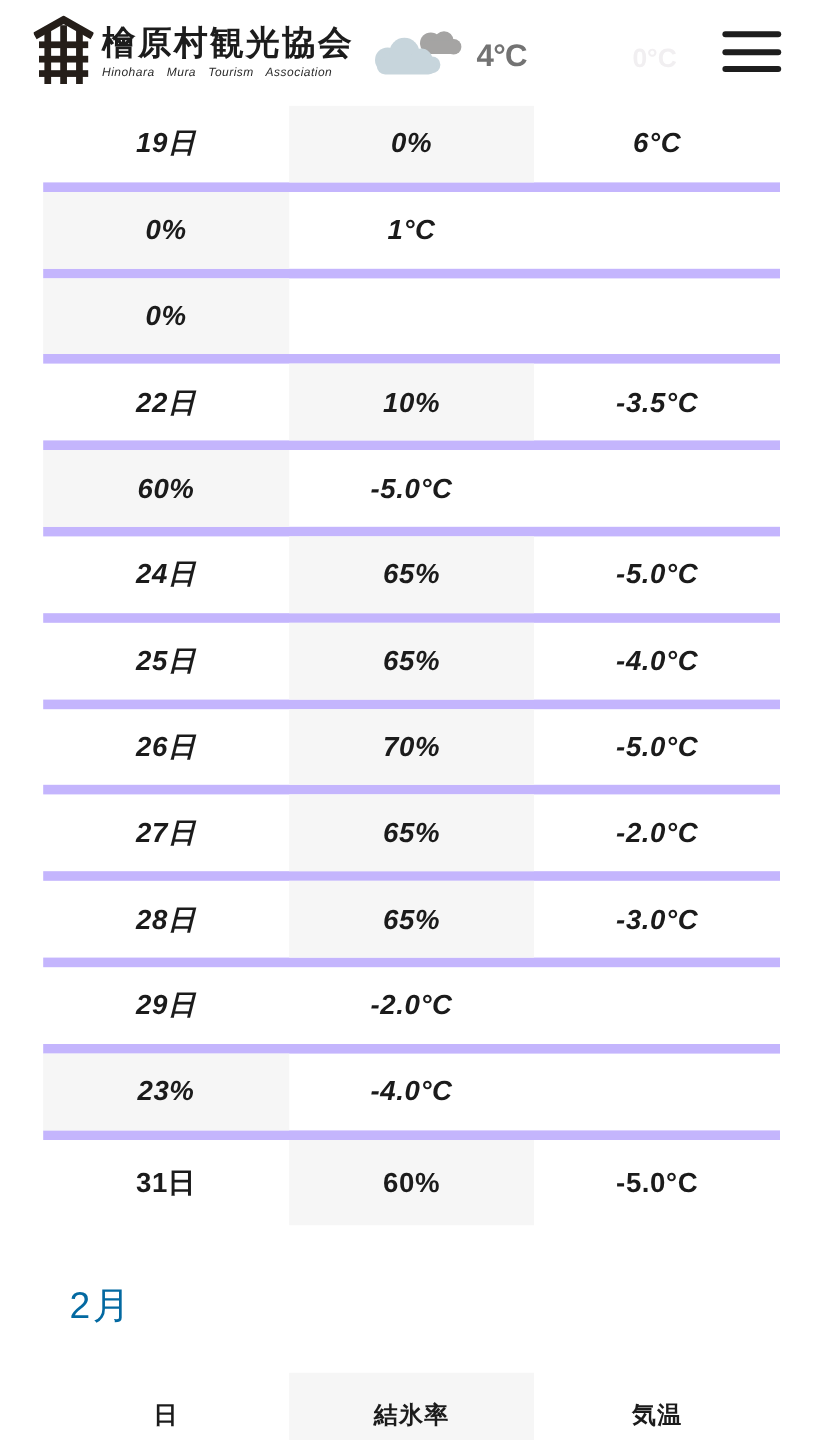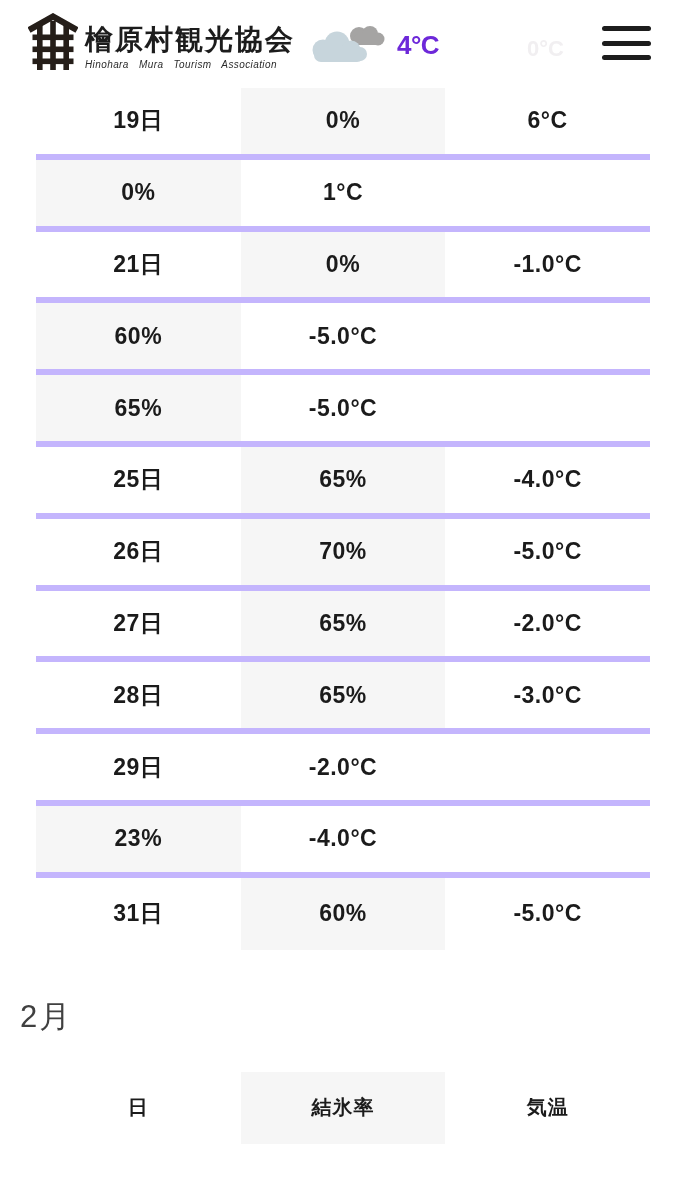--- a/index.html
+++ b/index.html
@@ -1,49 +1,49 @@
 <!DOCTYPE html>
 <html><head>
 <meta charset="utf-8">
 <style>
   * { margin:0; padding:0; box-sizing:border-box; }
   html,body { width:685px; height:1200px; overflow:hidden; background:#ffffff;
     font-family:"Liberation Sans","DejaVu Sans",sans-serif; color:#1a1a1a; }
 
   
   .site-header { position:relative; width:685px; height:88px; background:#fff; }
-  .logo-group { position:absolute; left:28px; top:13px; display:flex; align-items:center; }
+  .logo-group { position:absolute; left:28px; top:13px; display:flex; align-items:flex-start; }
   .logo-mark { width:50px; height:57px; }
   .logo-text { margin-left:7px; padding-top:8px; }
   .site-title { font-size:28px; font-weight:bold; letter-spacing:2px; color:#1c1c1c;
     line-height:1.1; white-space:nowrap; }
   .site-subtitle { font-size:10px; font-style:italic; letter-spacing:0.4px; word-spacing:7px;
     color:#2b2b2b; margin-top:3px; white-space:nowrap; }
   .weather-group { position:absolute; left:306px; top:20px; display:flex; align-items:center; }
   .cloud-svg { width:84px; height:47px; }
   .weather-temp { font-size:26px; font-weight:bold; letter-spacing:-0.5px; margin-left:7px;
-    color:#6d28d9; }
+    color:#737373; }
   .faint-temp { position:absolute; left:527px; top:36px; font-size:22px; font-weight:bold;
     color:#f1eff1; }
   .hamburger { position:absolute; left:602px; top:26px; width:49px; height:34px; cursor:pointer; }
   .hamburger .bar { width:49px; height:5px; background:#1d1d1d; border-radius:3px;
     position:absolute; left:0; }
   .bar1 { top:0; } .bar2 { top:14.5px; } .bar3 { top:29px; }
 
   
   .jan-table { margin-left:36px; width:614px; }
   .t-row { display:flex; height:71.8px; align-items:center; }
-  .t-row:not(:last-child) { border-bottom:6px solid #c4b5fd; }
+  .t-row:not(:last-child) { border-bottom:8px solid #c4b5fd;font-style:italic; }
   .t-cell { width:33.333%; height:100%; display:flex; align-items:center; justify-content:center;
     font-size:23px; font-weight:bold; letter-spacing:0.5px; color:#1b1b1b; }
   .t-cell.rate { background:#f6f6f6; }
 
   
-  .month-heading { margin-left:20px; padding-top:48px; font-size:31px; font-weight:500;
-    color:#404040; letter-spacing:2px; line-height:1.2; }
+  .month-heading { margin-left:58px; padding-top:48px; font-size:31px; font-weight:500;
+    color:#0369a1; letter-spacing:2px; line-height:1.2; }
   .feb-header { margin-left:36px; margin-top:37px; width:614px; display:flex; height:72px; }
   .h-cell { width:33.333%; height:100%; display:flex; align-items:center; justify-content:center;
     font-size:20px; font-weight:bold; color:#1b1b1b; letter-spacing:1px; }
   .h-cell.rate { background:#f6f6f6; }
 </style>
 </head>
 <body>
 
 <header class="site-header">
 
@@ -103,32 +103,36 @@
     <div class="t-cell rate">0%</div>
     <div class="t-cell temp">6°C</div>
   </div>
 
   <div class="t-row">
     <div class="t-cell rate">0%</div>
     <div class="t-cell temp">1°C</div>
   </div>
 
   <div class="t-row">
-    <div class="t-cell day">21日</div>
     <div class="t-cell rate">0%</div>
-    <div class="t-cell temp">-1.0°C</div>
   </div>
 
+  <div class="t-row">
+    <div class="t-cell day">22日</div>
+    <div class="t-cell rate">10%</div>
+    <div class="t-cell temp">-3.5°C</div>
+  </div>
 
   <div class="t-row">
     <div class="t-cell rate">60%</div>
     <div class="t-cell temp">-5.0°C</div>
   </div>
 
   <div class="t-row">
+    <div class="t-cell day">24日</div>
     <div class="t-cell rate">65%</div>
     <div class="t-cell temp">-5.0°C</div>
   </div>
 
   <div class="t-row">
     <div class="t-cell day">25日</div>
     <div class="t-cell rate">65%</div>
     <div class="t-cell temp">-4.0°C</div>
   </div>
 

